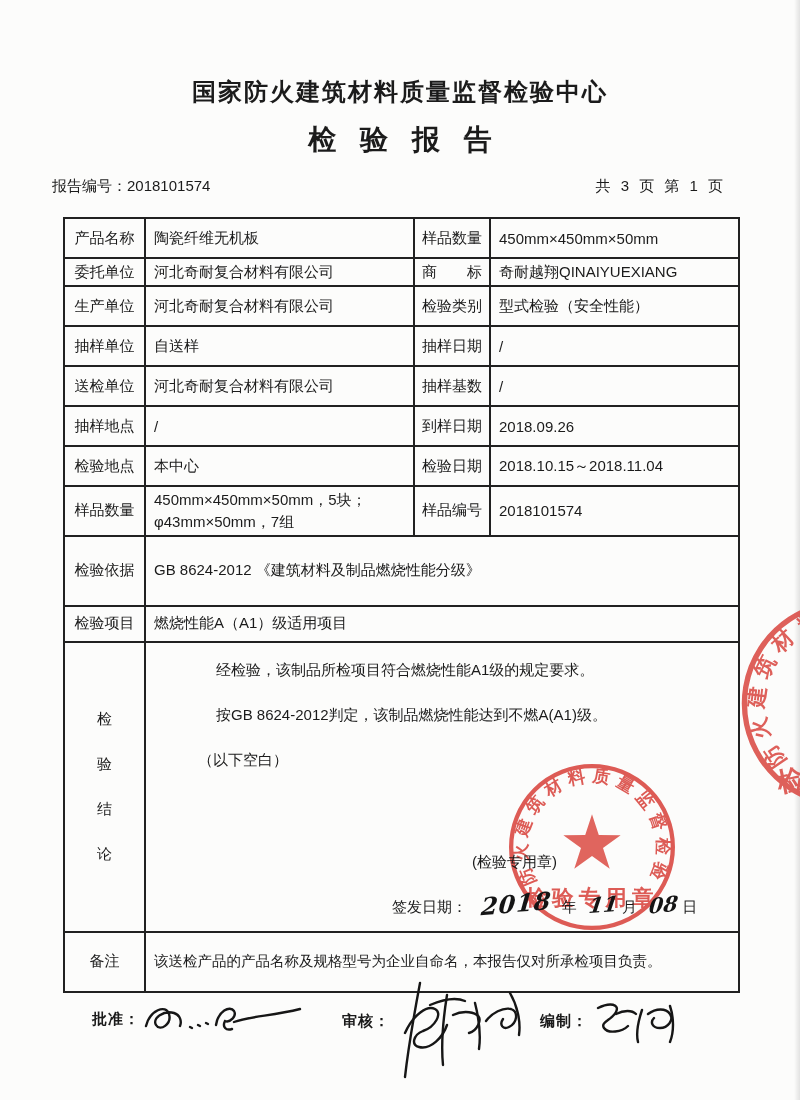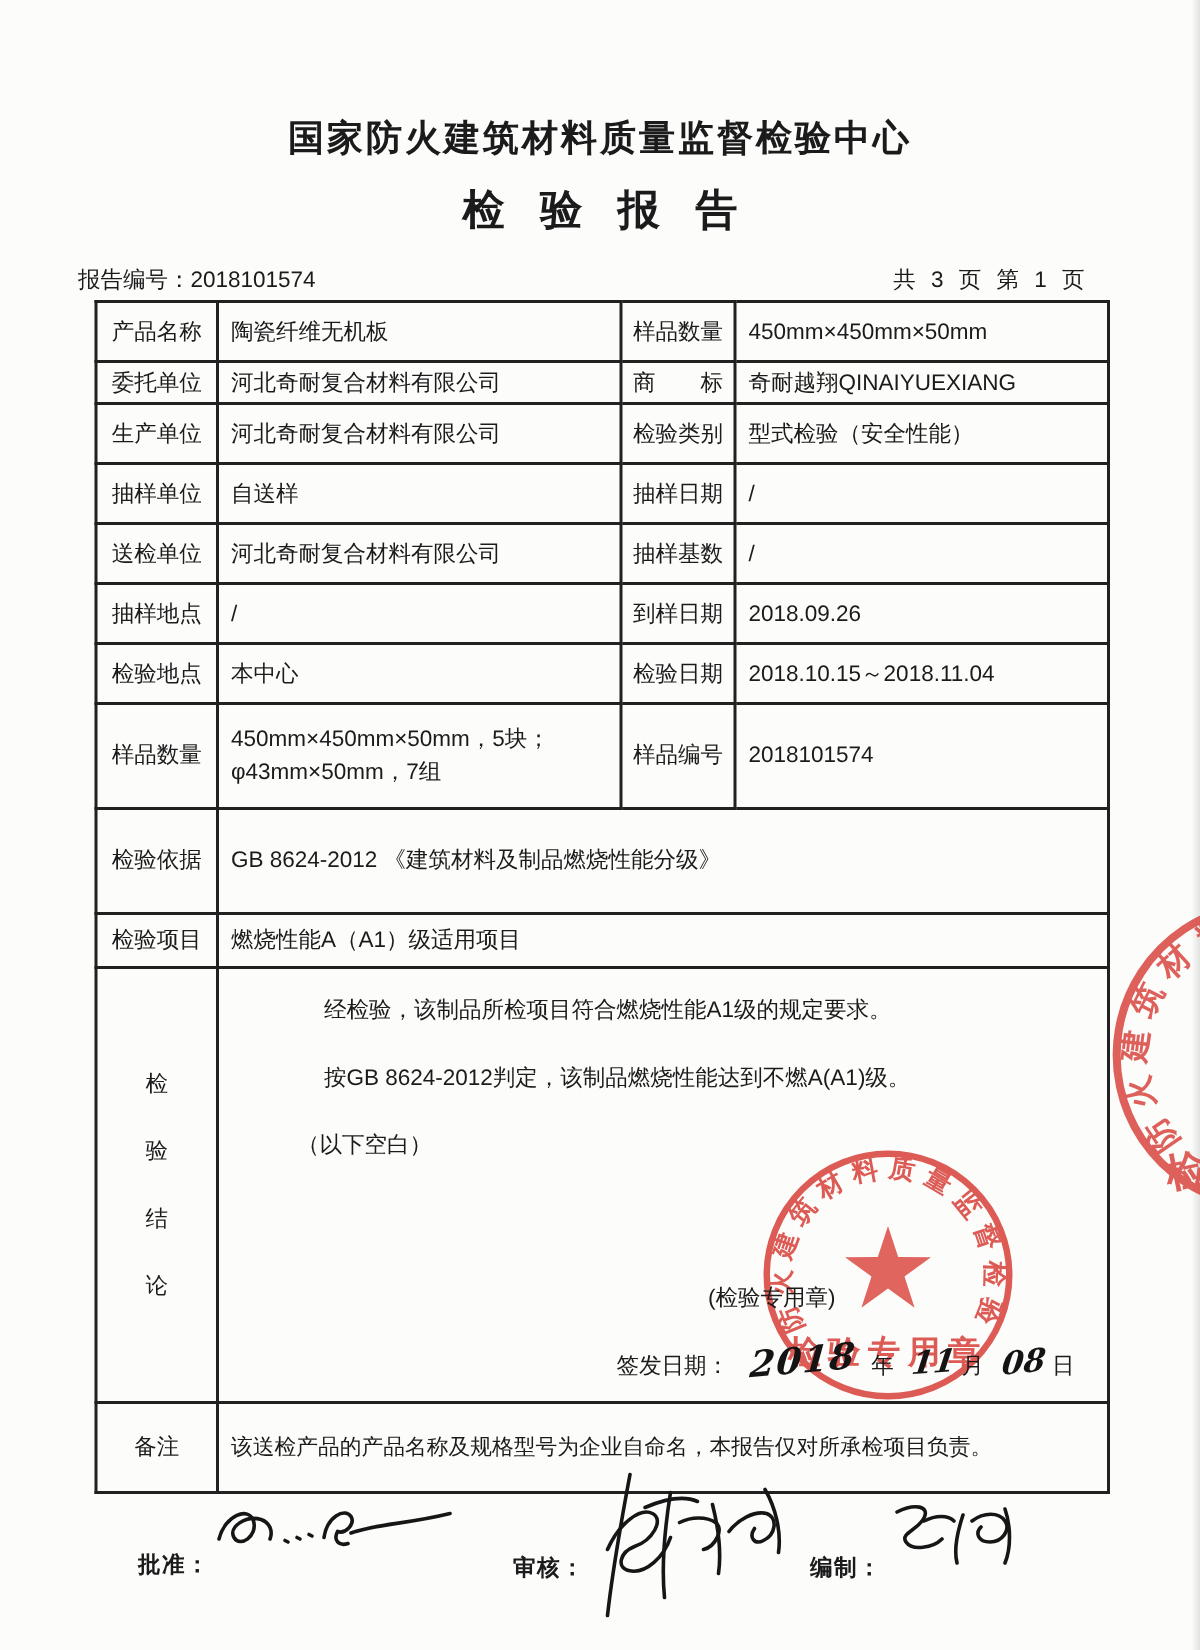--- a/index.html
+++ b/index.html
@@ -13,50 +13,50 @@
     background:linear-gradient(to right,rgba(0,0,0,0),rgba(0,0,0,.10));}
   
   .org-title{position:absolute;top:76px;left:0;width:100%;text-align:center;
     font-size:24px;font-weight:bold;letter-spacing:2px;}
   .doc-title{position:absolute;top:121px;left:0;width:100%;text-align:center;
     font-size:28px;font-weight:bold;letter-spacing:.85em;text-indent:.85em;}
   .meta-line{position:absolute;top:177px;left:52px;width:674px;font-size:15px;
     display:flex;justify-content:space-between;align-items:baseline;}
   .meta-pages{letter-spacing:3px;}
   
-  table.report{position:absolute;left:63px;top:200px;width:675px;
+  table.report{position:absolute;left:63px;top:217px;width:675px;
     border-collapse:collapse;table-layout:fixed;}
   table.report td{border:2px solid #212121;font-size:15px;vertical-align:middle;
     overflow:hidden;}
   td.lbl{text-align:center;padding:0 2px;}
   td.val{padding:2px 8px;}
-  td.val-sm{padding:12px 8px;font-size:13.5px;line-height:1.45;}
+  td.val-sm{padding:2px 8px;font-size:13.5px;line-height:1.45;}
   
   .vlabel{display:flex;flex-direction:column;align-items:center;justify-content:center;
     gap:26px;height:100%;font-size:15px;}
   .concl{position:relative;height:288px;font-size:15px;}
   .concl .p1{position:absolute;left:70px;top:18px;}
   .concl .p2{position:absolute;left:70px;top:63px;}
   .concl .p3{position:absolute;left:52px;top:108px;}
   .seal-caption{position:absolute;left:326px;top:210px;font-size:15px;z-index:3;}
   .sign-date{position:absolute;left:246px;top:246px;z-index:3;display:flex;
-    align-items:baseline;font-size:15px;margin-left:19px;}
+    align-items:baseline;font-size:15px;}
   .hand{font-family:"DejaVu Serif","Liberation Serif",serif;font-style:italic;
     font-weight:bold;color:#141414;display:inline-block;}
   .hand-year{font-size:24px;transform:rotate(-5deg) skewX(-10deg);margin:0 8px 0 14px;letter-spacing:1px;}
   .hand-month{font-size:21px;transform:rotate(-4deg) skewX(-12deg);margin:0 2px 0 10px;}
   .hand-day{font-size:21px;transform:rotate(-6deg) skewX(-12deg);margin:0 2px 0 10px;}
   .dchar{margin:0 2px;}
   
   .seal-main{position:absolute;left:350px;top:118px;width:192px;height:172px;z-index:2;
     opacity:.88;}
   .seal-edge{position:absolute;left:738px;top:596px;width:215px;height:215px;z-index:2;
     opacity:.85;transform:rotate(-12deg);}
   
-  .signoff-label{position:absolute;font-size:15px;font-weight:bold;letter-spacing:1px;margin-top:24px;}
+  .signoff-label{position:absolute;font-size:15px;font-weight:bold;letter-spacing:1px;}
   .sig{position:absolute;}
   .sig path{fill:none;stroke:#161616;stroke-width:2.4;stroke-linecap:round;stroke-linejoin:round;}
 </style>
 </head>
 <body>
 
 <div class="page-edge"></div>
 
 <div class="org-title">国家防火建筑材料质量监督检验中心</div>
 <div class="doc-title">检验报告</div>

